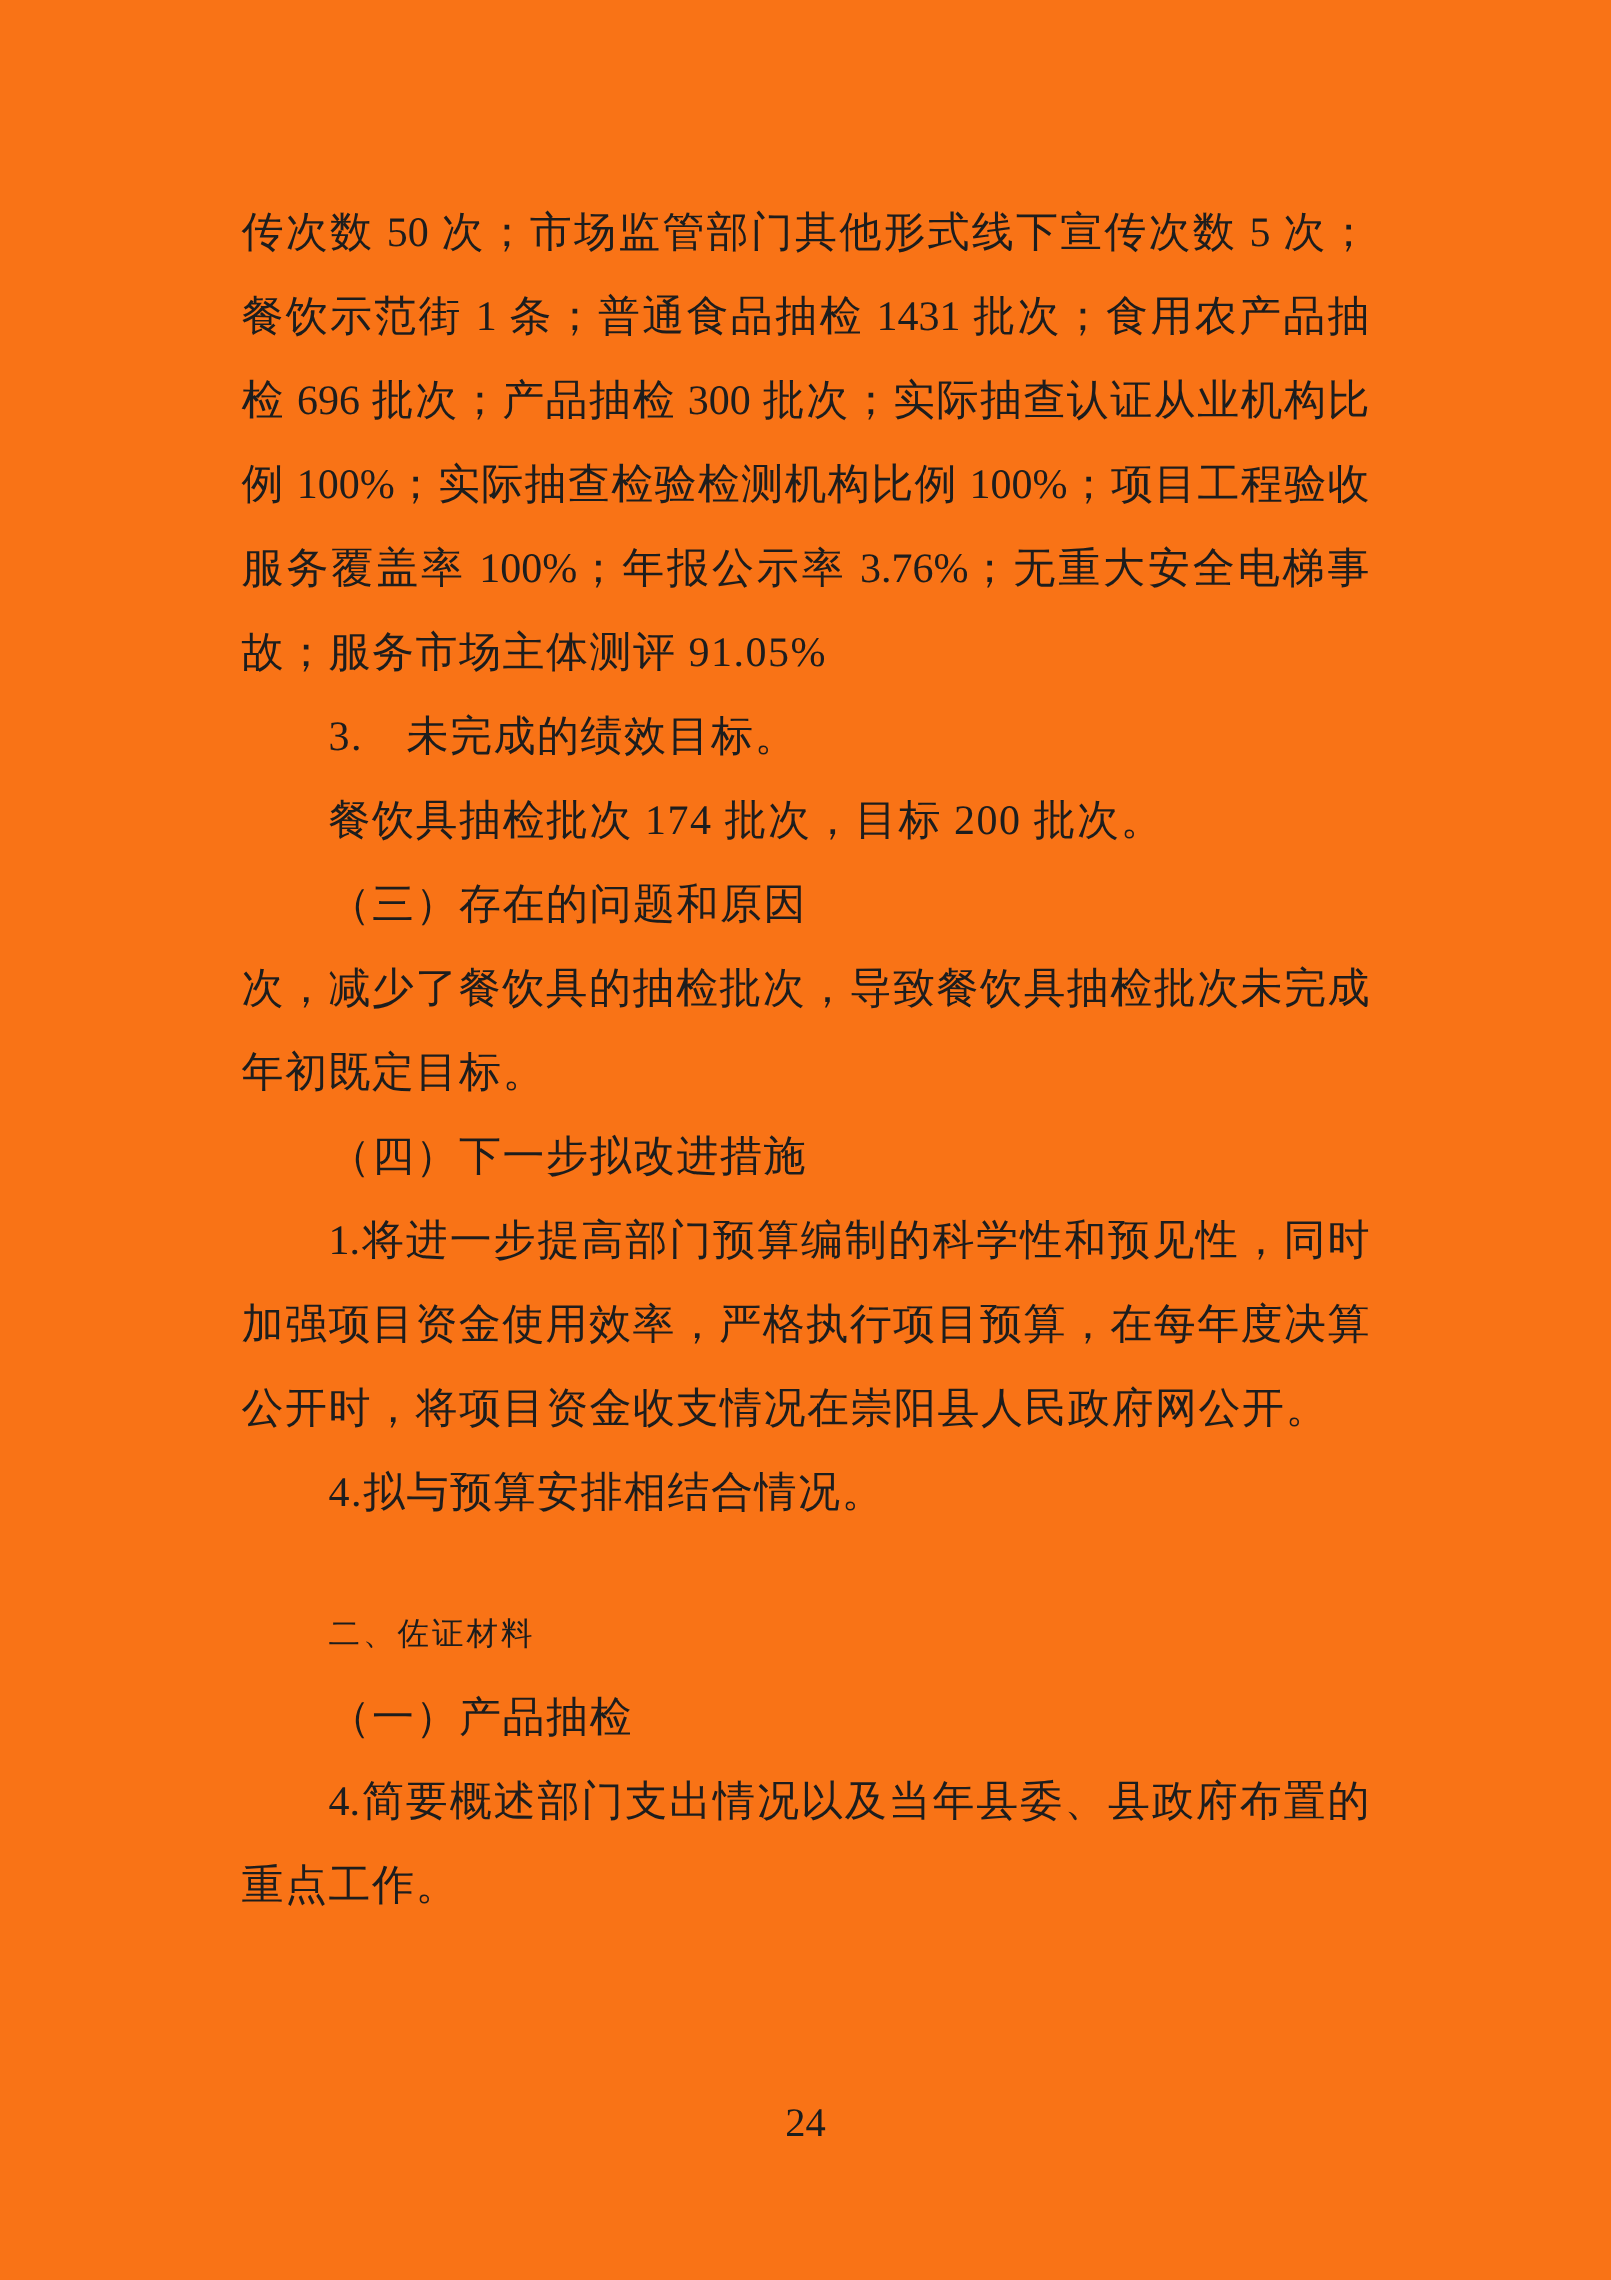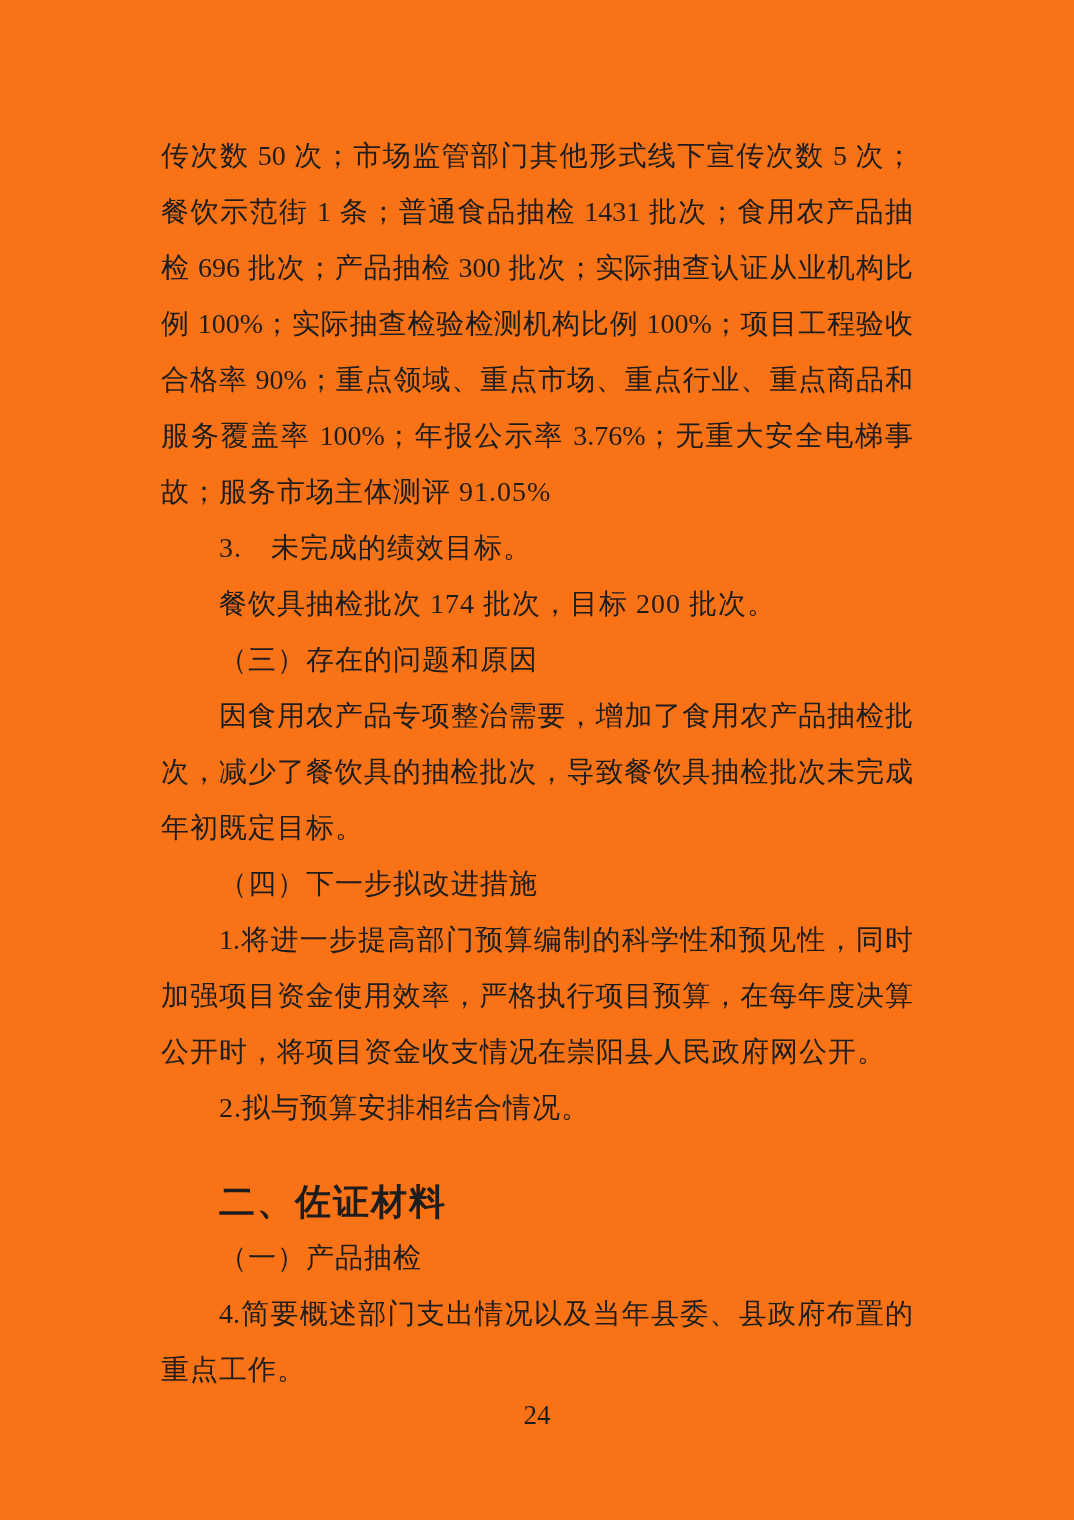--- a/index.html
+++ b/index.html
@@ -38,22 +38,22 @@
     text-align-last: justify;
   }
   .line.indent {
     text-indent: 58px;
   }
   .block.heading {
     margin-top: 38px;
   }
   .block.heading .line {
     font-family: "Liberation Sans", "DejaVu Sans", sans-serif;
-    font-weight: 700;
-    font-size: 36px;
+    font-weight: 400;
+    font-size: 21px;
     letter-spacing: 2px;
   }
   .page-number {
     position: absolute;
     left: 0;
     right: 0;
     top: 1400px;
     text-align: center;
     font-size: 27px;
     line-height: 30px;
@@ -63,48 +63,46 @@
 </head>
 <body>
 
 <div class="page">
   <main class="content">
       <div class="block body">
         <div class="line fill">传次数 50 次；市场监管部门其他形式线下宣传次数 5 次；</div>
         <div class="line fill">餐饮示范街 1 条；普通食品抽检 1431 批次；食用农产品抽</div>
         <div class="line fill">检 696 批次；产品抽检 300 批次；实际抽查认证从业机构比</div>
         <div class="line fill">例 100%；实际抽查检验检测机构比例 100%；项目工程验收</div>
-        <div class="line fill">合格率 90%；重点领域、重点市场、重点行业、重点商品和</div>
         <div class="line fill">服务覆盖率 100%；年报公示率 3.76%；无重大安全电梯事</div>
         <div class="line">故；服务市场主体测评 91.05%</div>
       </div>
       <div class="block body">
         <div class="line indent">3.　未完成的绩效目标。</div>
       </div>
       <div class="block body">
         <div class="line indent">餐饮具抽检批次 174 批次，目标 200 批次。</div>
       </div>
       <div class="block body">
         <div class="line indent">（三）存在的问题和原因</div>
       </div>
       <div class="block body">
-        <div class="line fill indent">因食用农产品专项整治需要，增加了食用农产品抽检批</div>
         <div class="line fill">次，减少了餐饮具的抽检批次，导致餐饮具抽检批次未完成</div>
         <div class="line">年初既定目标。</div>
       </div>
       <div class="block body">
         <div class="line indent">（四）下一步拟改进措施</div>
       </div>
       <div class="block body">
         <div class="line fill indent">1.将进一步提高部门预算编制的科学性和预见性，同时</div>
         <div class="line fill">加强项目资金使用效率，严格执行项目预算，在每年度决算</div>
         <div class="line">公开时，将项目资金收支情况在崇阳县人民政府网公开。</div>
       </div>
       <div class="block body">
-        <div class="line indent">2.拟与预算安排相结合情况。</div>
+        <div class="line indent">4.拟与预算安排相结合情况。</div>
       </div>
       <div class="block heading">
         <div class="line indent">二、佐证材料</div>
       </div>
       <div class="block body">
         <div class="line indent">（一）产品抽检</div>
       </div>
       <div class="block body">
         <div class="line fill indent">4.简要概述部门支出情况以及当年县委、县政府布置的</div>
         <div class="line">重点工作。</div>

